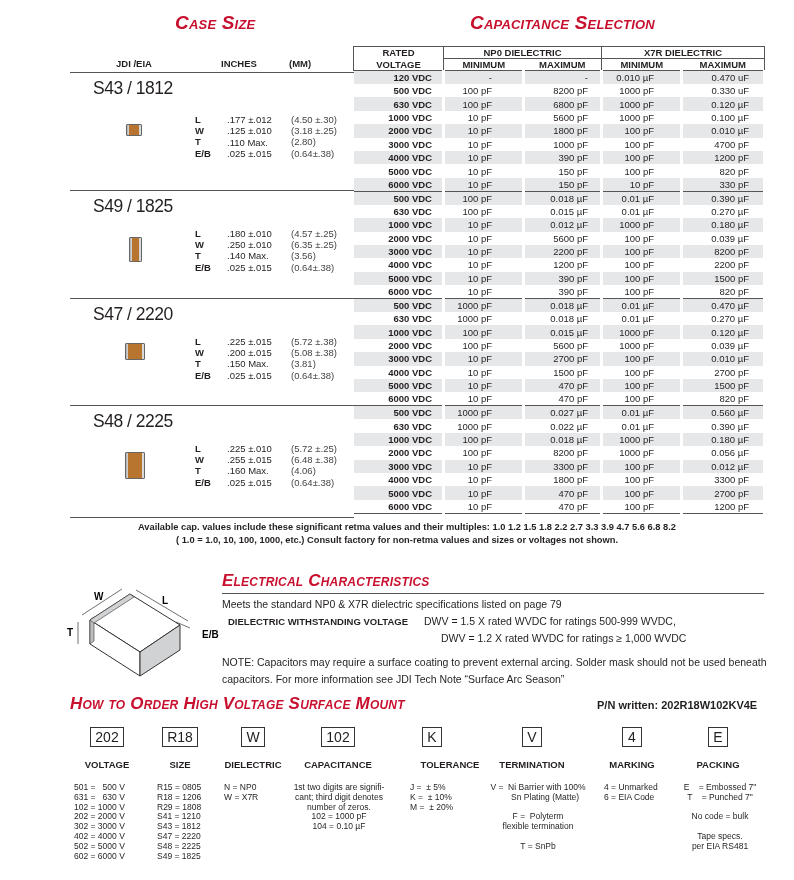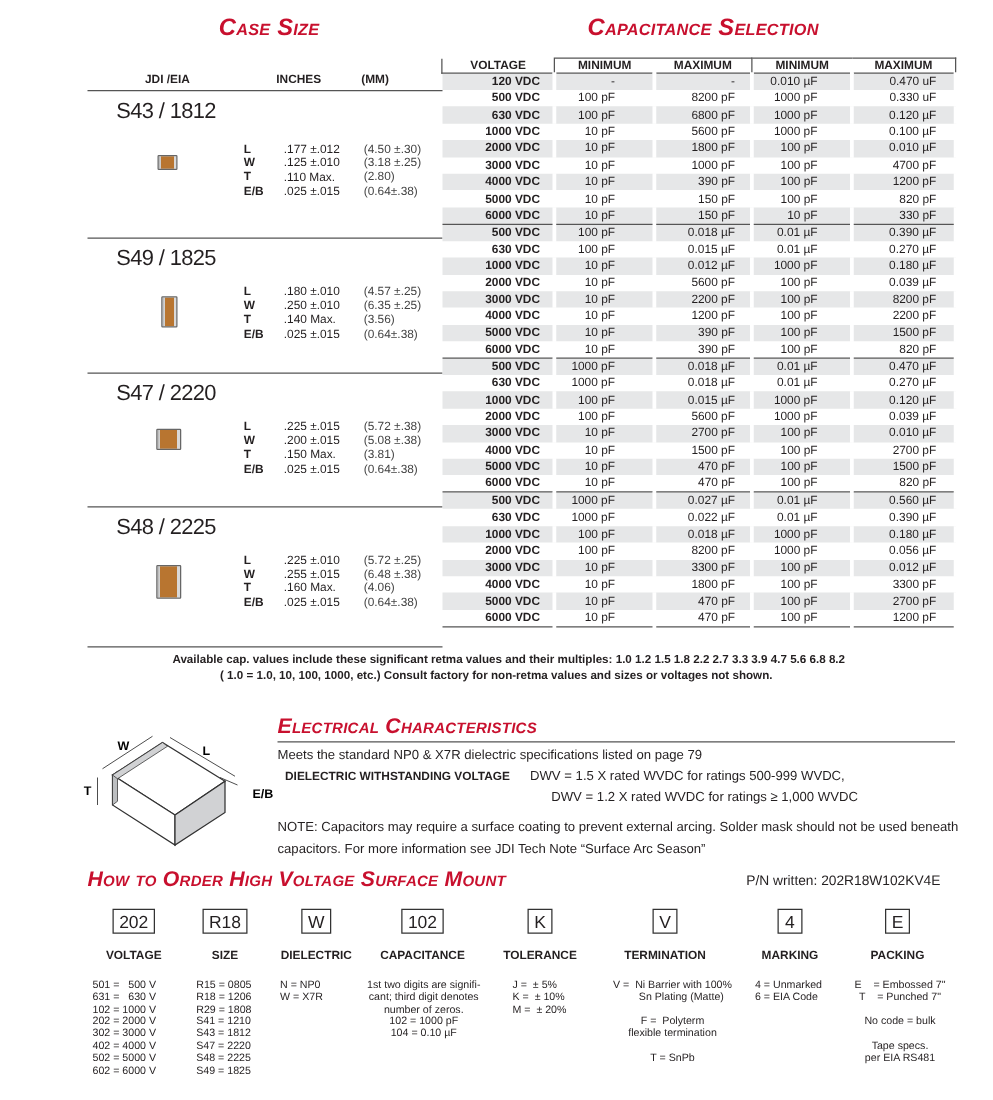--- a/index.html
+++ b/index.html
@@ -41,21 +41,21 @@
   #elec-title { position: absolute; left: 222px; top: 571px; font-size: 17px; }
   #elec-line { position: absolute; left: 222px; top: 593px; width: 542px; border-top: 1.2px solid #555; }
   #elec-p1 { position: absolute; left: 222px; top: 598px; font-size: 10.5px; }
   #dwv-label { position: absolute; left: 222px; top: 616px; font-size: 9.5px; font-weight: bold; margin-left: 6px; }
   #dwv1 { position: absolute; left: 424px; top: 615px; font-size: 10.5px; }
   #dwv2 { position: absolute; left: 411px; top: 632px; font-size: 10.5px; margin-left: 30px; }
   #note { position: absolute; left: 222px; top: 654px; width: 545px; font-size: 10.5px; line-height: 17px; }
 
   
   #order-title { position: absolute; left: 70px; top: 694px; font-size: 17px; }
-  #pn { position: absolute; left: 597px; top: 699px; font-size: 11px; }
+  #pn { position: absolute; left: 597px; top: 699px; font-size: 11px; font-weight: bold; }
   .code-col { position: absolute; top: 727px; text-align: center; }
   .code-box { display: inline-block; border: 1.2px solid #333; font-size: 14px; padding: 0 4px; line-height: 18px; min-width: 20px; }
   .code-lbl { position: absolute; top: 759px; font-size: 9.5px; font-weight: bold; text-align: center; }
   .legend { position: absolute; top: 783px; font-size: 8.5px; line-height: 9.8px; white-space: pre; }
   .legend.c { text-align: center; }
 </style>
 </head>
 <body>
 
 <div id="case-title" class="red-title">Case Size</div>
@@ -141,20 +141,25 @@
         <span class="in" style="top:33.599999999999994px">.025 ±.015</span>
         <span class="mm" style="top:33.599999999999994px;color:#444">(0.64±.38)</span>
       </div>
       <div class="grp-line" style="top:112px"></div>
     </div>
   </div>
 
 <table id="cap-table">
   <thead>
     <tr>
+      <th rowspan="1" style="border-bottom:none;">RATED</th>
+      <th colspan="2">NP0 DIELECTRIC</th>
+      <th colspan="2">X7R DIELECTRIC</th>
+    </tr>
+    <tr>
       <th style="border-top:none;">VOLTAGE</th>
       <th style="border-right:none;">MINIMUM</th>
       <th style="border-left:none;">MAXIMUM</th>
       <th style="border-right:none;">MINIMUM</th>
       <th style="border-left:none;">MAXIMUM</th>
     </tr>
   </thead>
   <tbody id="cap-body">
       <tr class="alt">
         <td class="v" style="font-weight: bold;">120  VDC</td>
@@ -447,21 +452,21 @@
     <div class="legend" style="left: 224px;">N = NP0
 W = X7R</div>
     <div class="code-col" style="left: 298px; width: 80px;"><span class="code-box">102</span></div>
     <div class="code-lbl" style="left: 293px; width: 90px;">CAPACITANCE</div>
     <div class="legend c" style="left: 290px; width: 98px;">1st two digits are signifi-
 cant; third digit denotes
 number of zeros.
 102 = 1000 pF
 104 = 0.10 µF</div>
     <div class="code-col" style="left: 392px; width: 80px;"><span class="code-box">K</span></div>
-    <div class="code-lbl" style="left: 387px; width: 90px;">TOLERANCE</div>
+    <div class="code-lbl" style="left: 405px; width: 90px;">TOLERANCE</div>
     <div class="legend" style="left: 410px;">J =  ± 5%
 K =  ± 10%
 M =  ± 20%</div>
     <div class="code-col" style="left: 492px; width: 80px;"><span class="code-box">V</span></div>
     <div class="code-lbl" style="left: 487px; width: 90px;">TERMINATION</div>
     <div class="legend c" style="left: 482px; width: 112px;">V =  Ni Barrier with 100%
       Sn Plating (Matte)
 
 F =  Polyterm
 flexible termination

